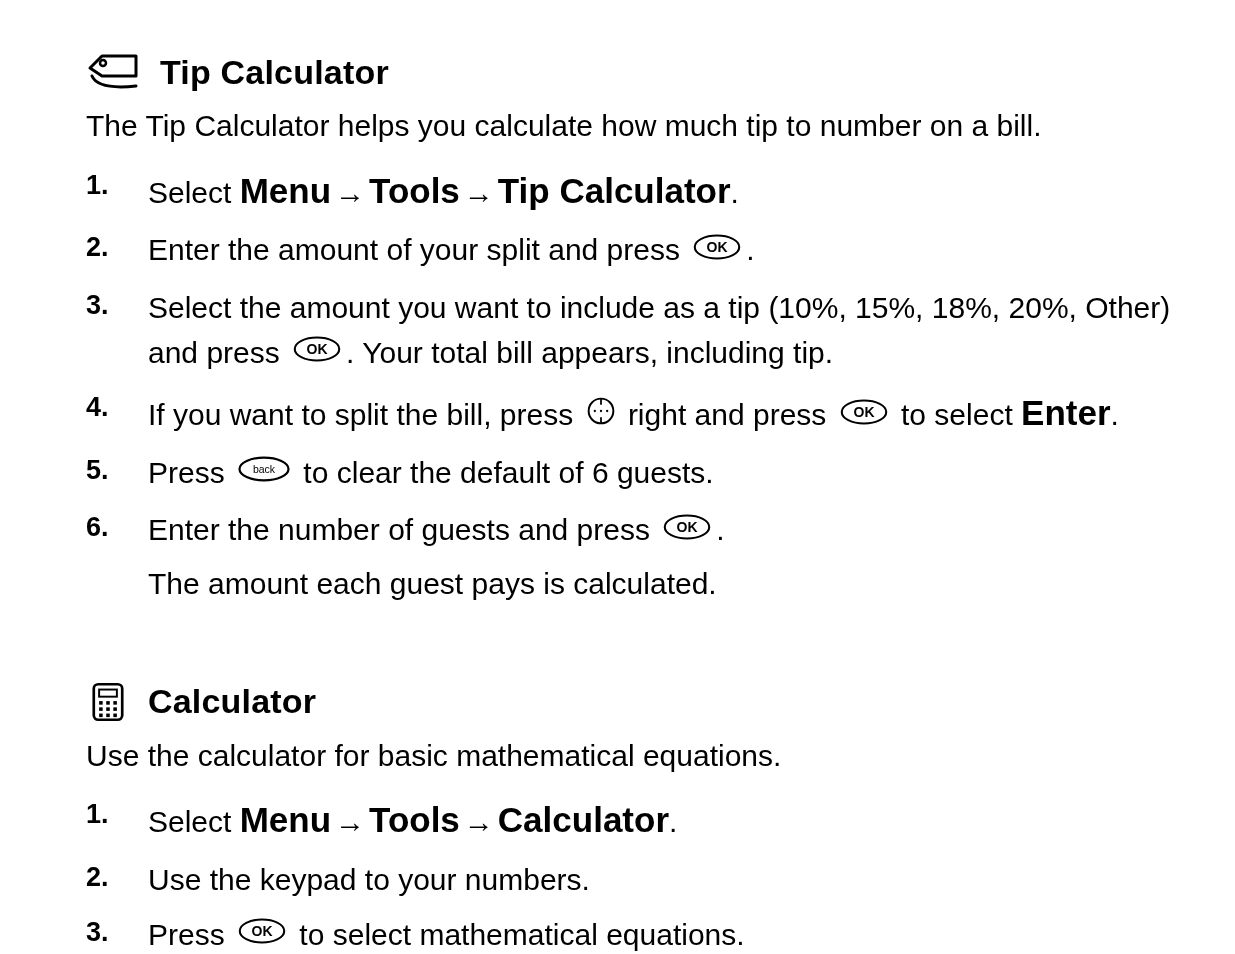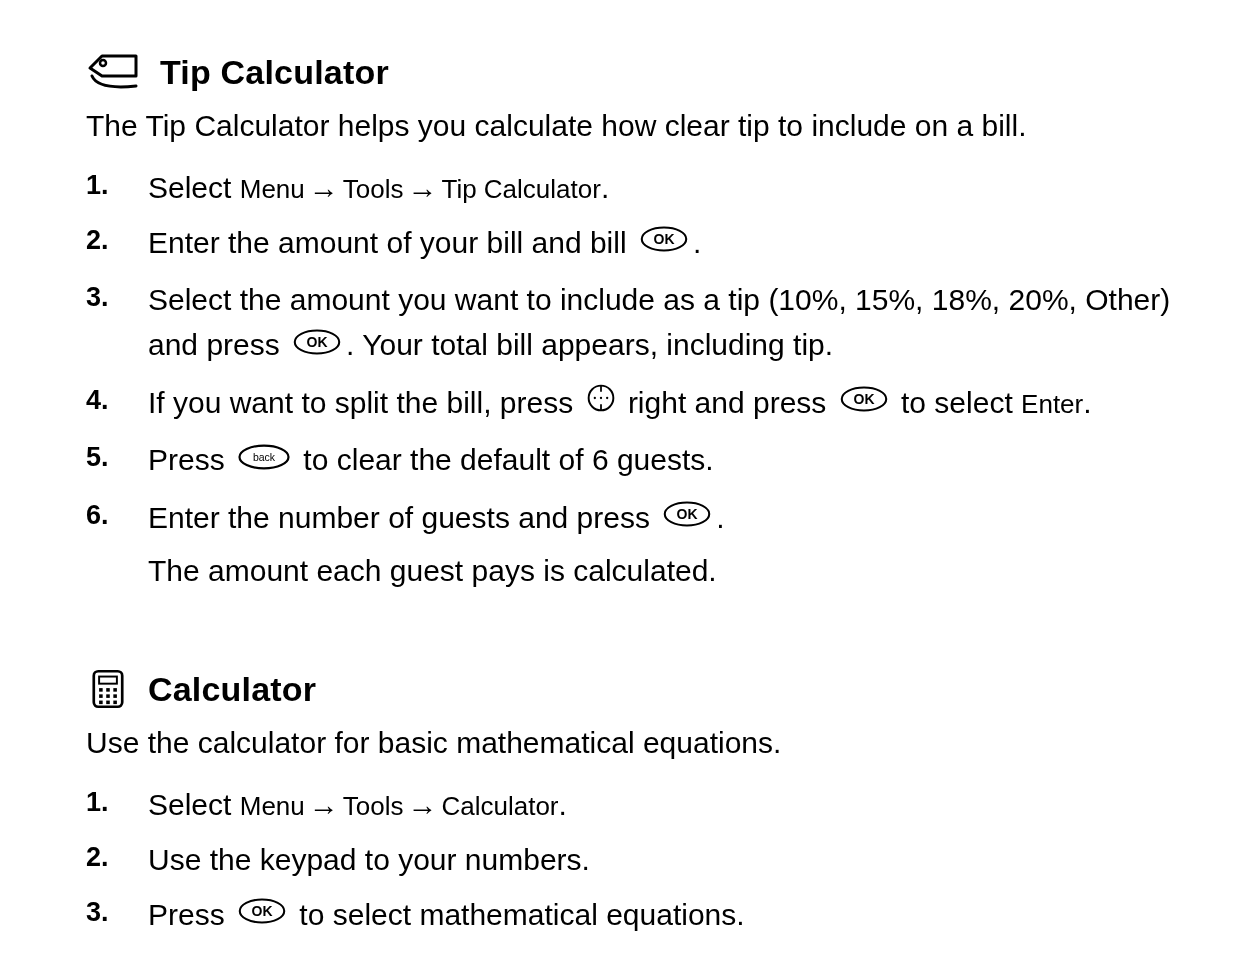--- a/index.html
+++ b/index.html
@@ -55,23 +55,23 @@
   .num {
     width: 62px;
     flex: 0 0 62px;
     font-weight: 700;
     font-size: 27px;
   }
   .body {
     flex: 1;
   }
   .bold {
-    font-weight: 400;
+    font-weight: 700;
     font-family: Arial, Helvetica, sans-serif;
-    font-size: 26px;
+    font-size: 35px;
     font-stretch: condensed;
   }
   .arrow {
     display: inline-block;
     margin: 0 4px;
   }
   .btn-icon {
     display: inline-block;
     vertical-align: middle;
     margin: 0 4px;
@@ -151,33 +151,33 @@
 
   <div class="section-heading">
     <span class="icon-slot">
       <svg width="56" height="40">
           <use href="#tagicon"></use>
         </svg>
     </span>
     <h2>Tip Calculator</h2>
   </div>
 
-  <p class="intro">The Tip Calculator helps you calculate how clear tip to include on a bill.</p>
+  <p class="intro">The Tip Calculator helps you calculate how much tip to number on a bill.</p>
 
   <ol class="steps">
     <li>
       <span class="num">1.</span>
       <span class="body">
         <span>Select </span><span class="bold">Menu</span><span class="arrow"> → </span><span class="bold">Tools</span><span class="arrow"> → </span><span class="bold">Tip Calculator</span><span>.</span>
       </span>
     </li>
     <li>
       <span class="num">2.</span>
       <span class="body">
-        <span>Enter the amount of your bill and bill </span><span class="btn-icon"><svg width="50" height="28">
+        <span>Enter the amount of your split and press </span><span class="btn-icon"><svg width="50" height="28">
               <use href="#ok"></use>
             </svg></span><span>.</span>
       </span>
     </li>
     <li>
       <span class="num">3.</span>
       <span class="body">
         <span>Select the amount you want to include as a tip (10%, 15%, 18%, 20%, Other) and press </span><span class="btn-icon"><svg width="50" height="28">
               <use href="#ok"></use>
             </svg></span><span>. Your total bill appears, including tip.</span>

